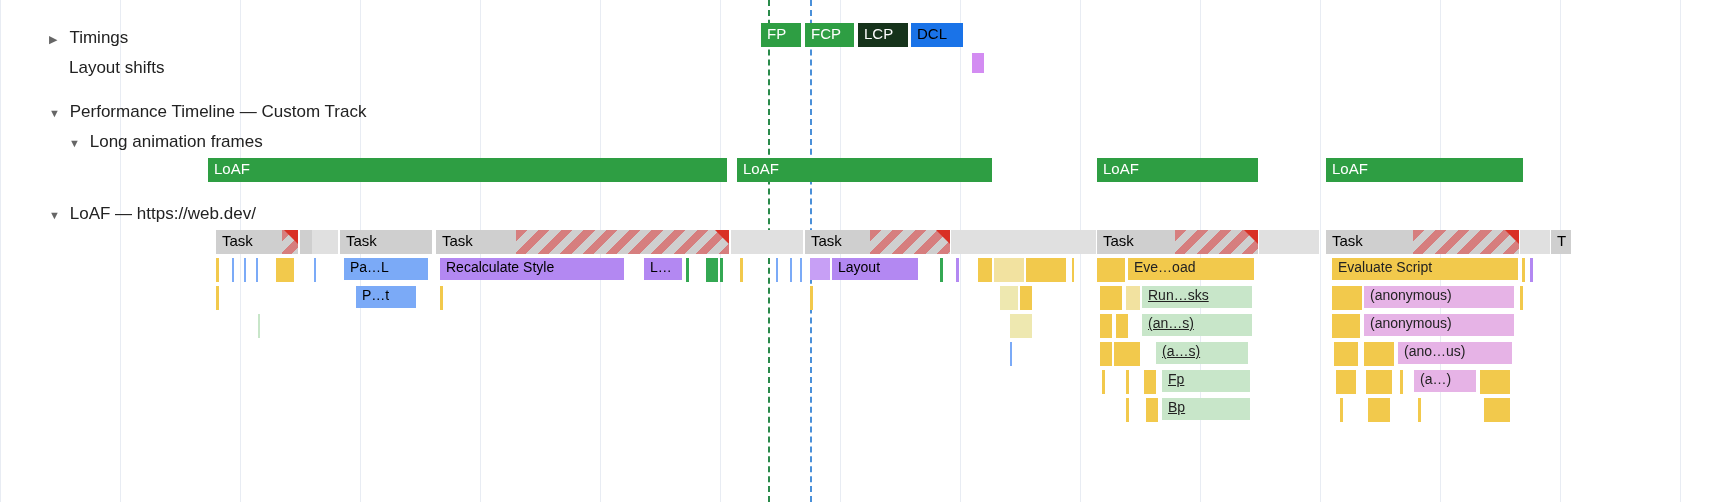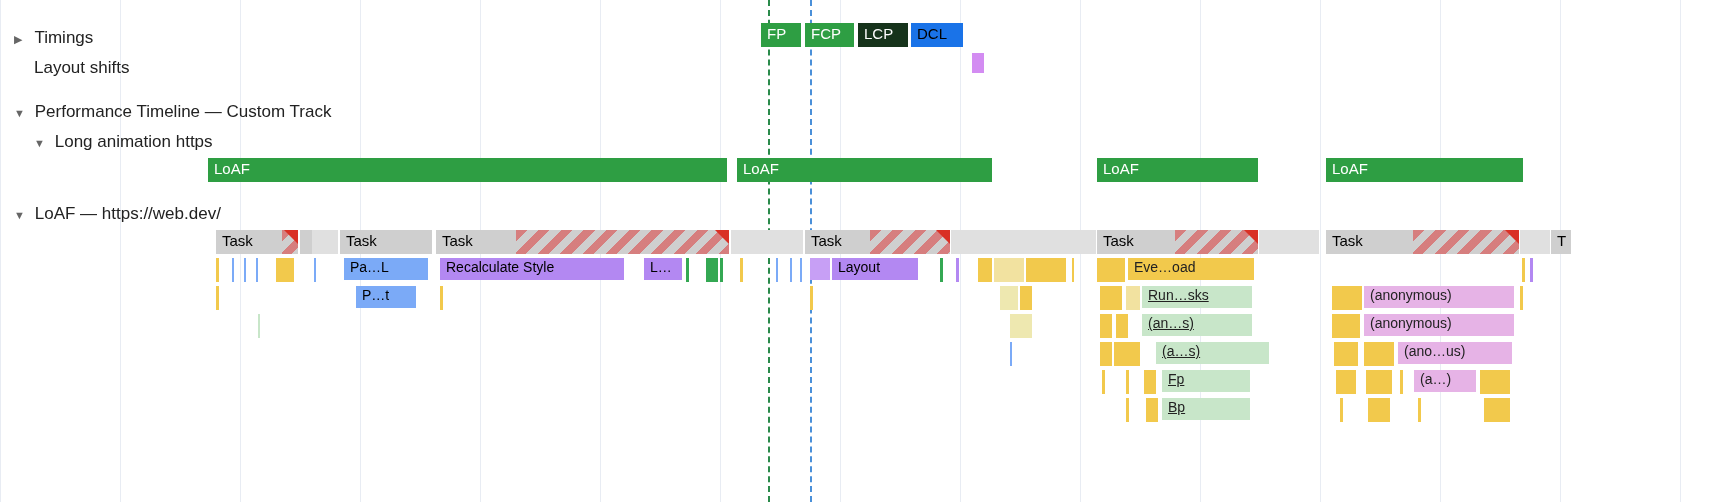--- a/index.html
+++ b/index.html
@@ -33,20 +33,21 @@
     display: flex;
     align-items: center;
     border-top: 1px solid transparent;
   }
   .track-header {
     position: relative;
     padding-left: 14px;
     font-size: 17px;
     white-space: nowrap;
     z-index: 3;
+    margin-left: 35px;
   }
   .disclosure {
     display: inline-block;
     width: 12px;
     color: #666;
     font-size: 11px;
     margin-right: 4px;
     user-select: none;
   }
   .indent-1 { padding-left: 34px; }
@@ -125,21 +126,21 @@
 <div class="track-row" style="margin-top:14px">
   <div class="track-header">
     <span class="disclosure">▼</span>
     <span>Performance Timeline — Custom Track</span>
   </div>
 </div>
 
 <div class="track-row">
   <div class="track-header indent-1">
     <span class="disclosure">▼</span>
-    <span>Long animation https</span>
+    <span>Long animation frames</span>
   </div>
 </div>
 
 <div class="lane">
   <div class="block green" style="left:208px;width:519px">LoAF</div>
   <div class="block green" style="left:737px;width:255px">LoAF</div>
   <div class="block green" style="left:1097px;width:161px">LoAF</div>
   <div class="block green" style="left:1326px;width:197px">LoAF</div>
 </div>
 
@@ -201,20 +202,21 @@
   <div class="block purple-d small" style="left:810px;width:20px"></div>
   <div class="block purple small" style="left:832px;width:86px">Layout</div>
   <div class="block greenv thin" style="left:940px"></div>
   <div class="block purple thin" style="left:956px"></div>
   <div class="block yellow" style="left:978px;width:14px"></div>
   <div class="block yellowlt" style="left:994px;width:30px"></div>
   <div class="block yellow" style="left:1026px;width:40px"></div>
   <div class="block yellow hair" style="left:1072px"></div>
   <div class="block yellow" style="left:1097px;width:28px"></div>
   <div class="block yellow small" style="left:1128px;width:126px">Eve…oad</div>
+  <div class="block yellow small" style="left:1332px;width:186px">Evaluate Script</div>
   <div class="block yellow thin" style="left:1522px"></div>
   <div class="block purple thin" style="left:1530px"></div>
 </div>
 
 <div class="lane">
   <div class="block yellow thin" style="left:216px"></div>
   <div class="block bluef small" style="left:356px;width:60px">P…t</div>
   <div class="block yellow thin" style="left:440px"></div>
   <div class="block yellow thin" style="left:810px"></div>
   <div class="block yellowpl" style="left:1000px;width:18px"></div>
@@ -235,21 +237,21 @@
   <div class="block palegrn small" style="left:1142px;width:110px">(an…s)</div>
   <div class="block yellow" style="left:1332px;width:28px"></div>
   <div class="block orchid small" style="left:1364px;width:150px">(anonymous)</div>
 </div>
 
 <div class="lane">
   <div class="block bluef hair" style="left:1010px"></div>
   <div class="block yellow" style="left:1100px;width:8px"></div>
   <div class="block yellow" style="left:1114px;width:8px"></div>
   <div class="block yellow" style="left:1126px;width:14px"></div>
-  <div class="block palegrn small" style="left:1156px;width:113px">(a…s)</div>
+  <div class="block palegrn small" style="left:1156px;width:92px">(a…s)</div>
   <div class="block yellow" style="left:1334px;width:24px"></div>
   <div class="block yellow" style="left:1364px;width:30px"></div>
   <div class="block orchid small" style="left:1398px;width:114px">(ano…us)</div>
 </div>
 
 <div class="lane">
   <div class="block yellow thin" style="left:1102px"></div>
   <div class="block yellow thin" style="left:1126px"></div>
   <div class="block yellow" style="left:1144px;width:12px"></div>
   <div class="block palegrn small" style="left:1162px;width:88px">Fp</div>

